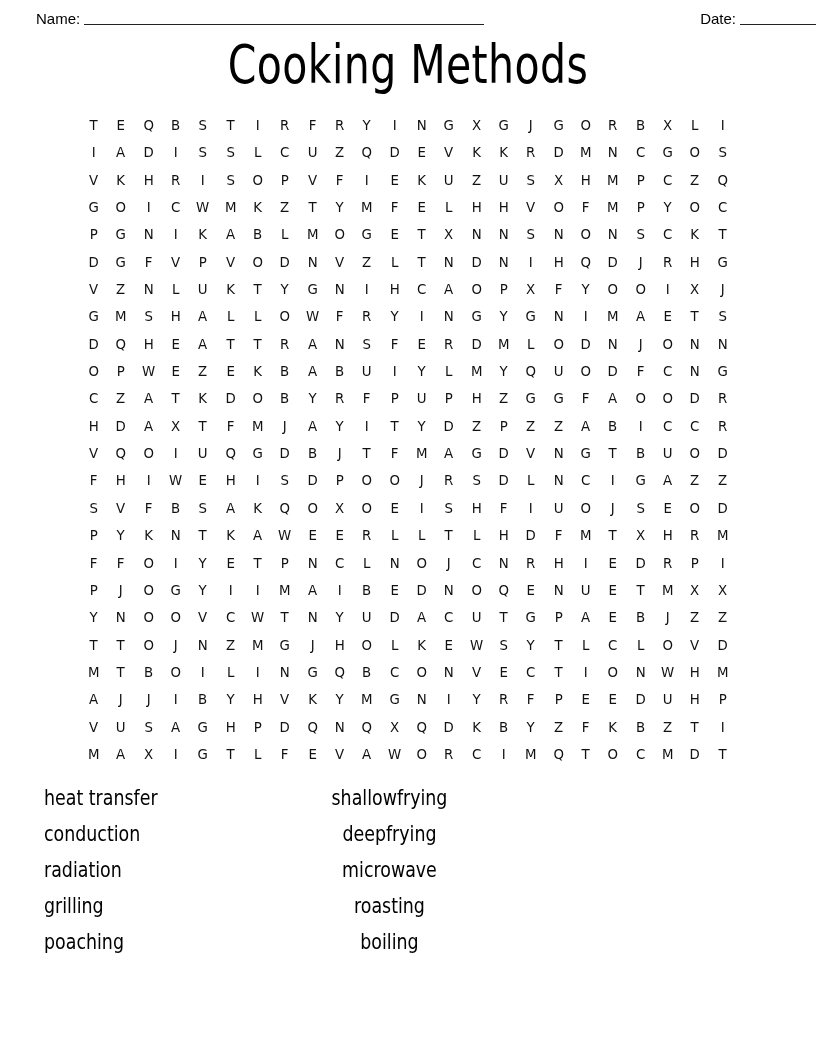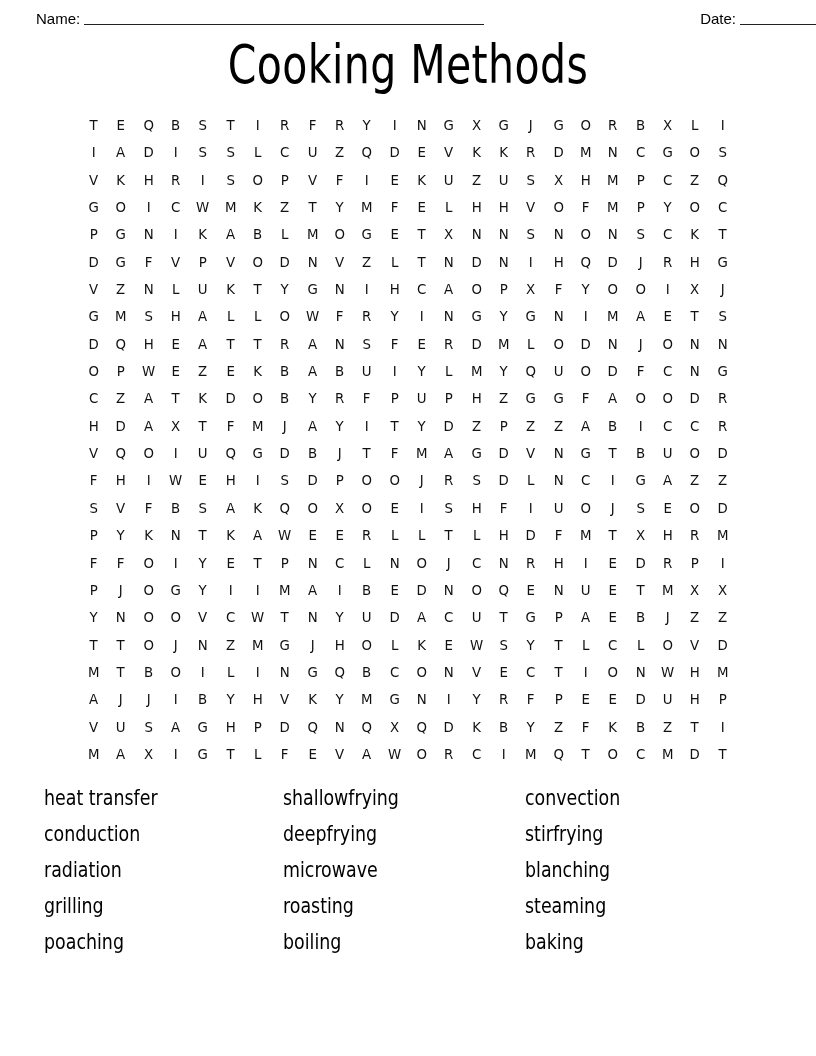--- a/index.html
+++ b/index.html
@@ -92,21 +92,21 @@
     left: 44px;
     width: 720px;
     display: flex;
     flex-direction: row;
   }
   .word-col {
     display: flex;
     flex-direction: column;
   }
   .word-col-1 { width: 239px; }
-  .word-col-2 { width: 242px; }
+  .word-col-2 { width: 242px; text-align: center; }
   .word-col-3 { width: 239px; }
   .word-item {
     font-family: "DejaVu Sans Condensed", "Liberation Sans Narrow", "DejaVu Sans", sans-serif;
     font-size: 22px;
     line-height: 36px;
     height: 36px;
     white-space: nowrap;
     transform: scaleX(0.88);
     transform-origin: 0% 50%;
   }
@@ -759,20 +759,13 @@
       <div class="word-item">grilling</div>
       <div class="word-item">poaching</div>
     </div>
     <div class="word-col word-col-2">
       <div class="word-item">shallowfrying</div>
       <div class="word-item">deepfrying</div>
       <div class="word-item">microwave</div>
       <div class="word-item">roasting</div>
       <div class="word-item">boiling</div>
     </div>
-    <div class="word-col word-col-3">
-      <div class="word-item">convection</div>
-      <div class="word-item">stirfrying</div>
-      <div class="word-item">blanching</div>
-      <div class="word-item">steaming</div>
-      <div class="word-item">baking</div>
-    </div>
   </div>
 
 </body></html>

